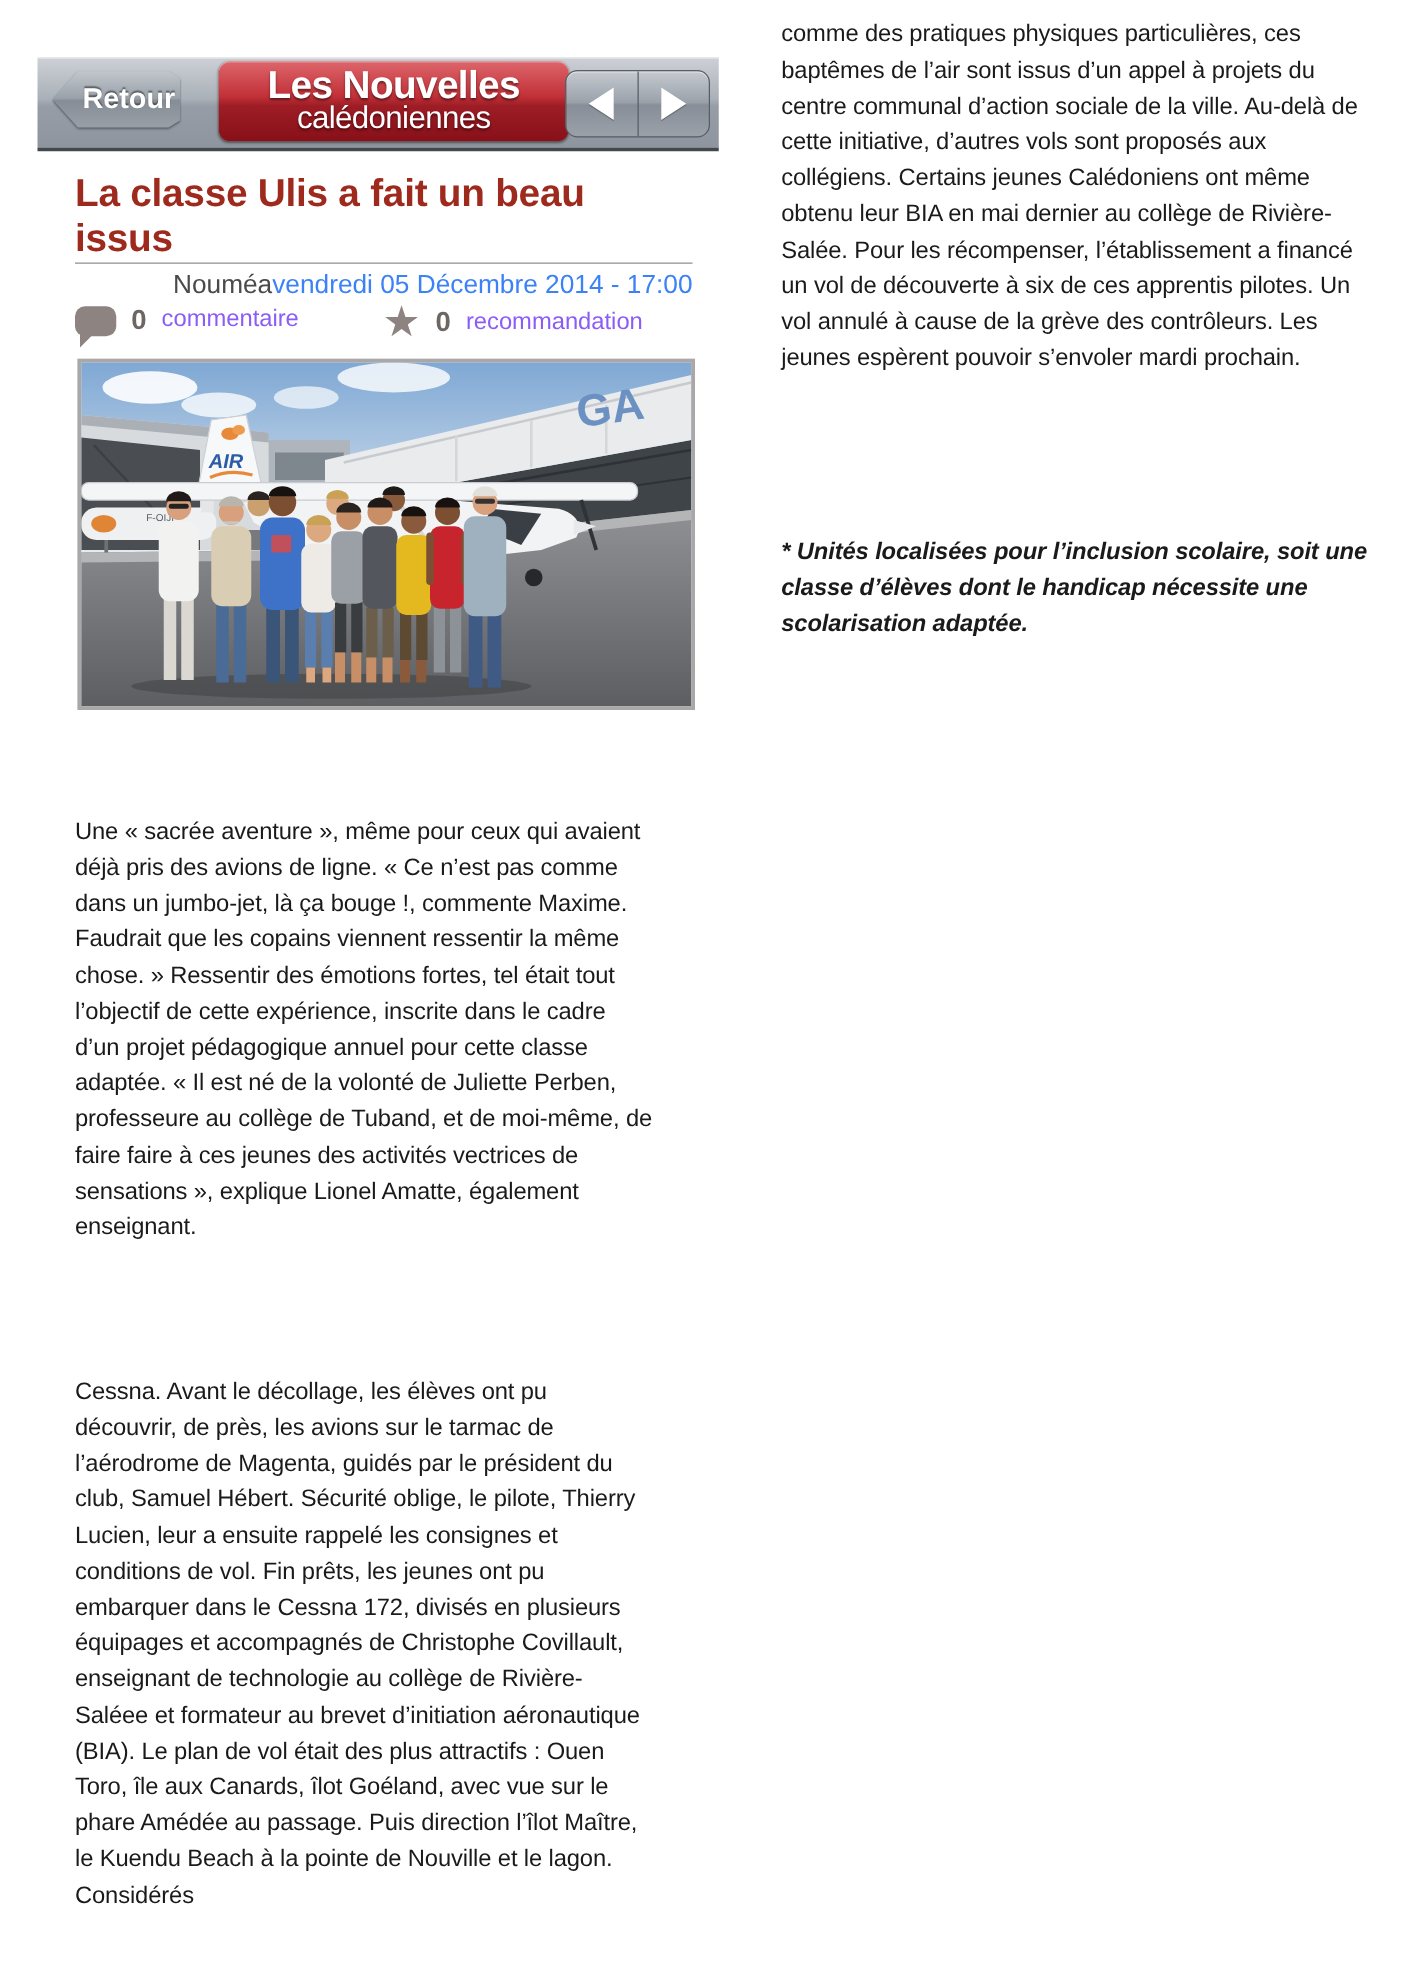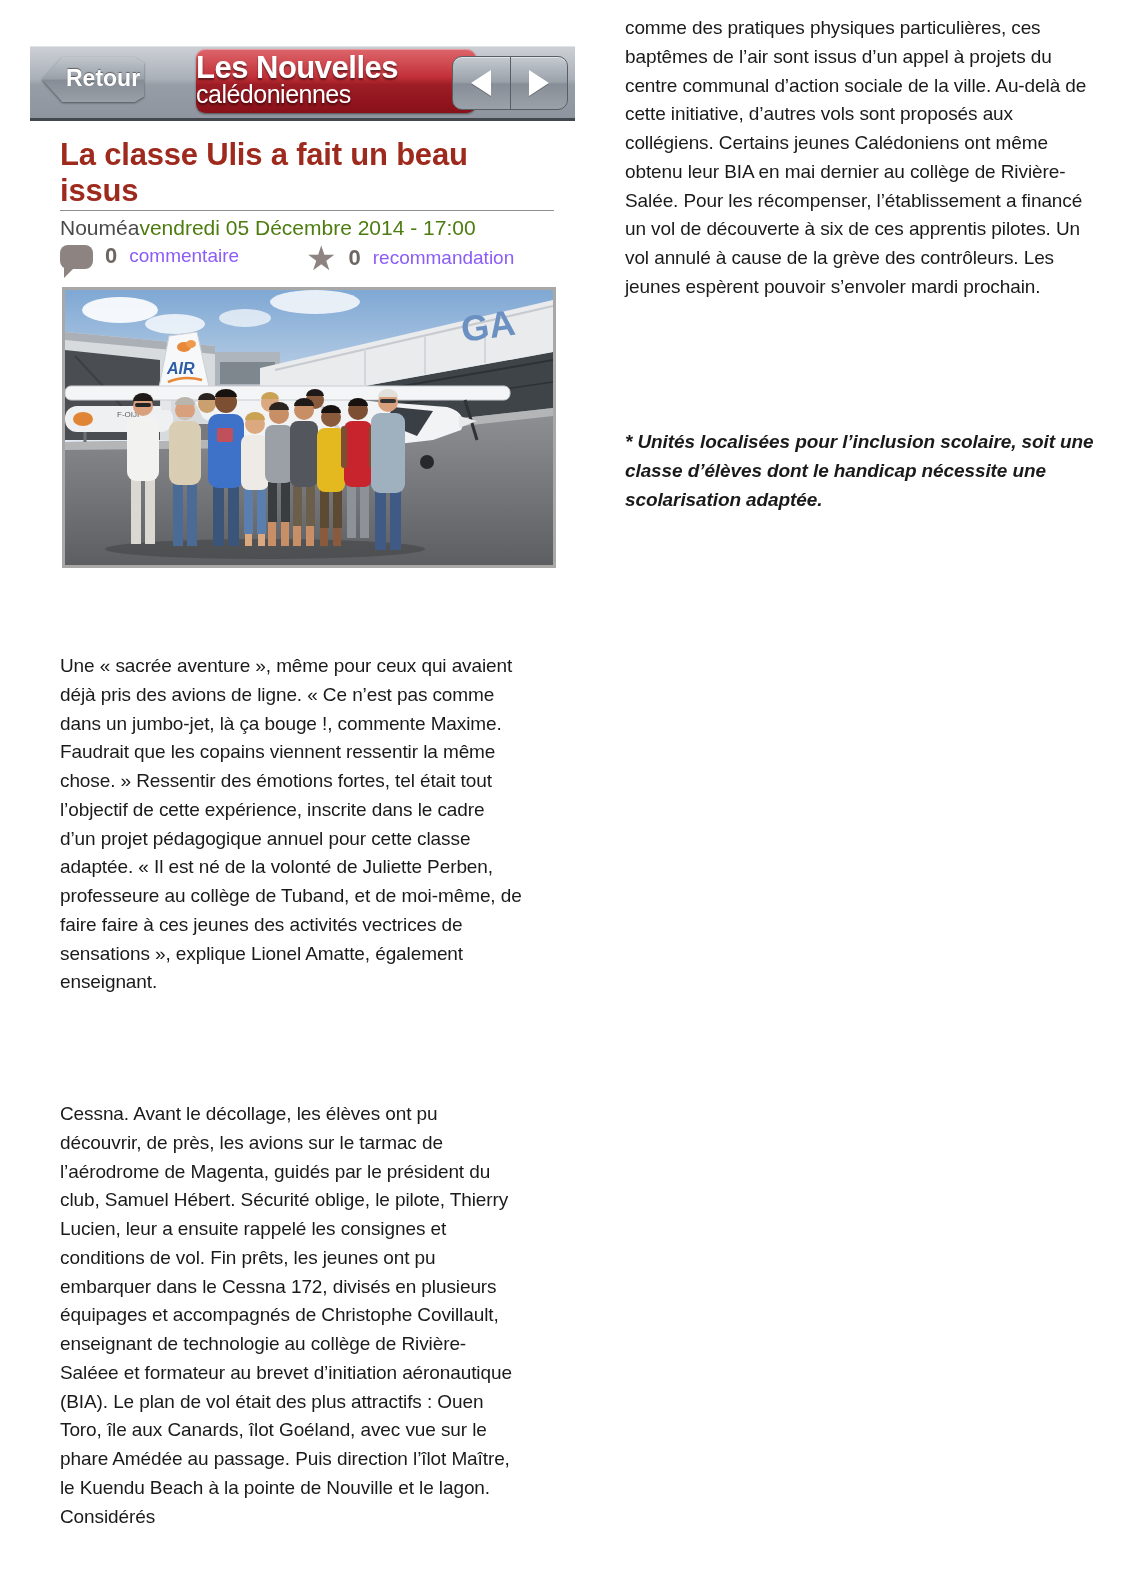--- a/index.html
+++ b/index.html
@@ -13,44 +13,44 @@
   .back-btn{position:absolute;left:12px;top:10px;width:102px;height:47px;cursor:pointer;
             filter:drop-shadow(0 1px 1px rgba(0,0,0,.45));}
   .back-btn .shape{position:absolute;inset:0;
             clip-path:polygon(0 50%,20% 2%,91% 2%,100% 14%,100% 86%,91% 98%,20% 98%);
             background:linear-gradient(#c3c8ce,#9aa1a9 48%,#868d96 52%,#99a0a8);}
   .back-btn .lbl{position:absolute;left:24px;top:9px;font-size:23px;font-weight:bold;color:#fff;
             text-shadow:0 -1px 1px rgba(0,0,0,.45);}
   .logo{position:absolute;left:145px;top:3px;width:280px;height:64px;border-radius:9px;
         background:linear-gradient(#dd666b,#c23038 44%,#9d1d25 56%,#881019);
         box-shadow:0 1px 2px rgba(0,0,0,.45), inset 0 1px 0 rgba(255,255,255,.35);
-        text-align:left;color:#fff;line-height:1;margin-left:21px;}
+        text-align:center;color:#fff;line-height:1;}
   .logo .l1{font-size:31px;font-weight:bold;letter-spacing:-.5px;margin-top:3px;
         text-shadow:0 2px 2px rgba(0,0,0,.5);}
   .logo .l2{font-size:25px;font-weight:normal;letter-spacing:-.5px;margin-top:-1px;
         text-shadow:0 2px 2px rgba(0,0,0,.5);}
   .pager{position:absolute;right:7px;top:10px;width:114px;height:52px;border-radius:10px;
         border:1px solid #585e66;display:flex;overflow:hidden;
         background:linear-gradient(#c5cad0,#9aa1a9 48%,#878e97 52%,#9aa1a9);
         box-shadow:inset 0 1px 0 rgba(255,255,255,.5);}
   .pager-btn{flex:1;display:flex;align-items:center;justify-content:center;cursor:pointer;}
   .pager-btn:first-child{border-right:1px solid #585e66;}
   .tri-left{width:0;height:0;border-top:13px solid transparent;border-bottom:13px solid transparent;
         border-right:20px solid #fff;filter:drop-shadow(0 1px 0 rgba(0,0,0,.3));}
   .tri-right{width:0;height:0;border-top:13px solid transparent;border-bottom:13px solid transparent;
         border-left:20px solid #fff;filter:drop-shadow(0 1px 0 rgba(0,0,0,.3));}
 
   
   .title{position:absolute;left:60px;top:137px;width:485px;font-size:31px;font-weight:bold;
          line-height:36px;color:#9e2a1d;letter-spacing:-.2px;}
   .meta-rule{position:absolute;left:60px;top:210px;width:494px;height:1px;background:#8f8f8f;}
   .meta{position:absolute;left:60px;top:216px;width:494px;display:flex;
-        justify-content:flex-start;align-items:baseline;}
+        justify-content:flex-end;align-items:baseline;}
   .meta .loc{font-size:21px;color:#4a4a4a;}
-  .meta .date{font-size:21px;color:#4d7c0f;}
+  .meta .date{font-size:21px;color:#3b82f6;}
   .counts{position:absolute;left:60px;top:243px;width:494px;height:36px;}
   .cgroup{position:absolute;top:0;display:flex;align-items:center;gap:12px;cursor:pointer;}
   .cgroup.comments{left:0;}
   .cgroup.recs{left:246px;}
   .bubble{width:33px;height:24px;background:#8d8481;border-radius:8px;position:relative;margin-top:2px;}
   .bubble::after{content:"";position:absolute;left:4px;bottom:-9px;
         border:6px solid transparent;border-top-color:#8d8481;border-left-color:#8d8481;}
   .star{font-size:34px;color:#8d8481;line-height:30px;}
   .cnum{font-size:22px;font-weight:bold;color:#6e6663;}
   .clabel{font-size:19px;color:#8b5cf6;}

